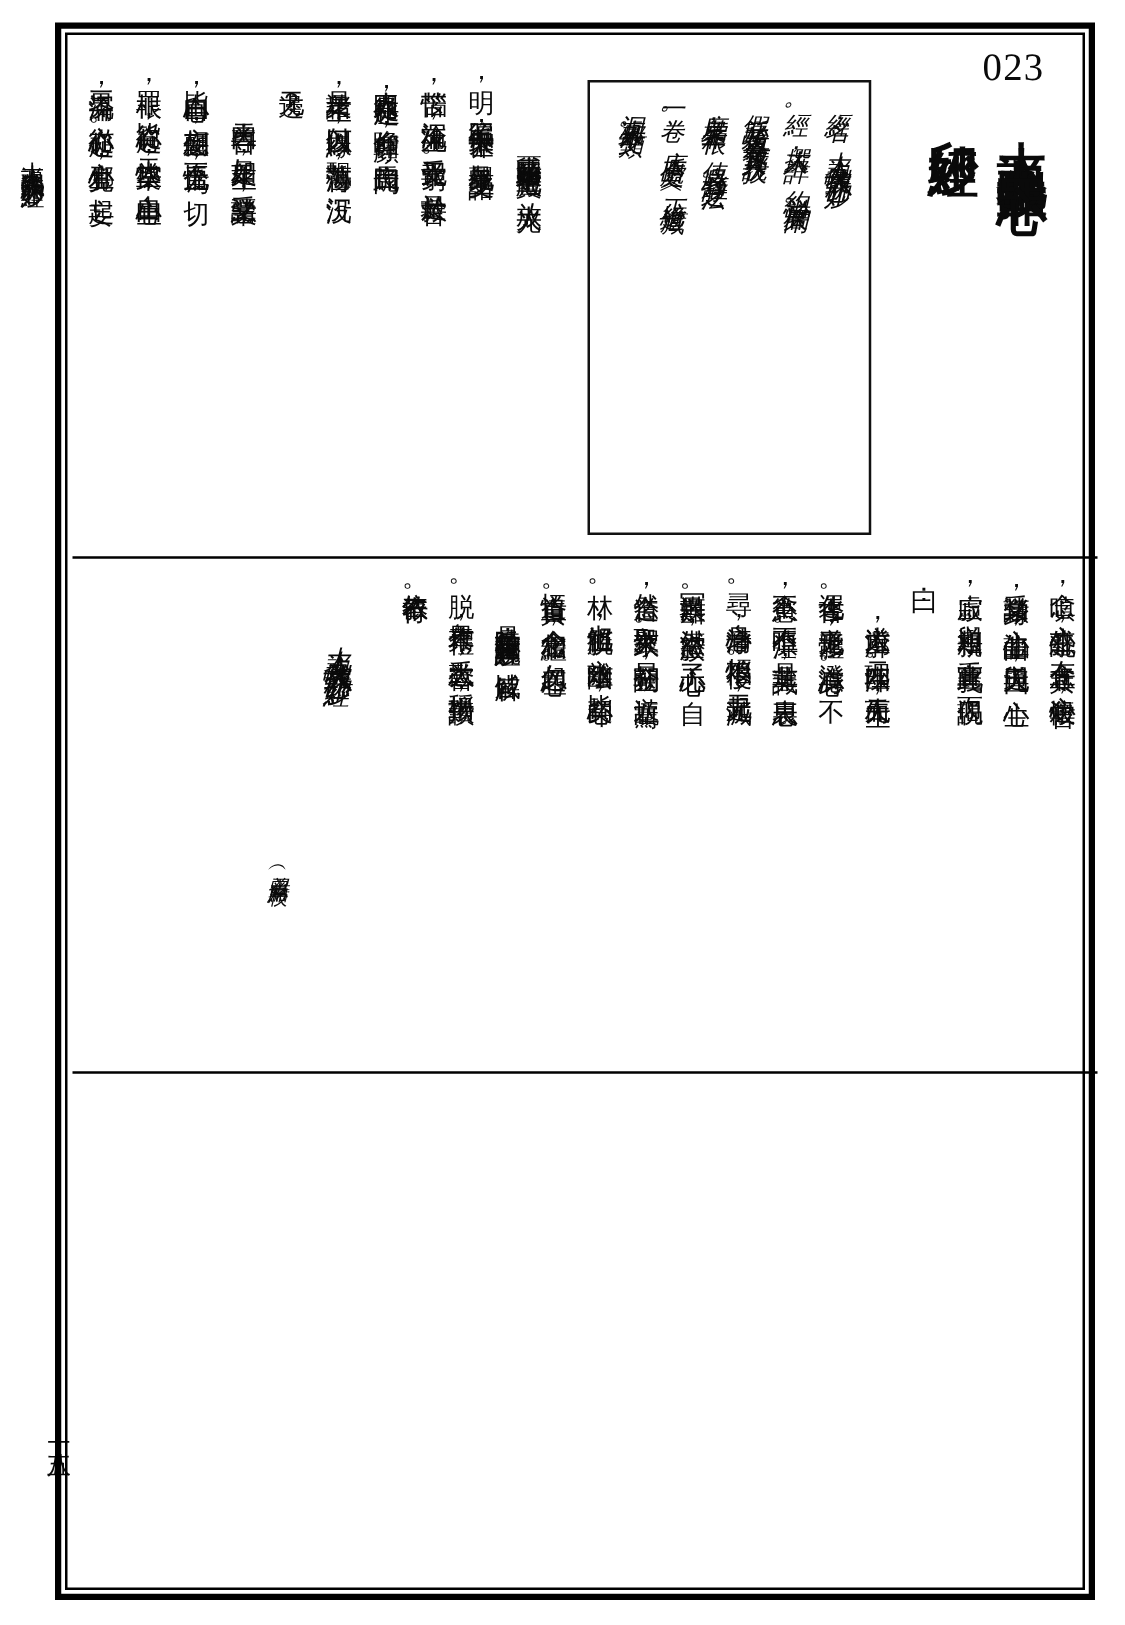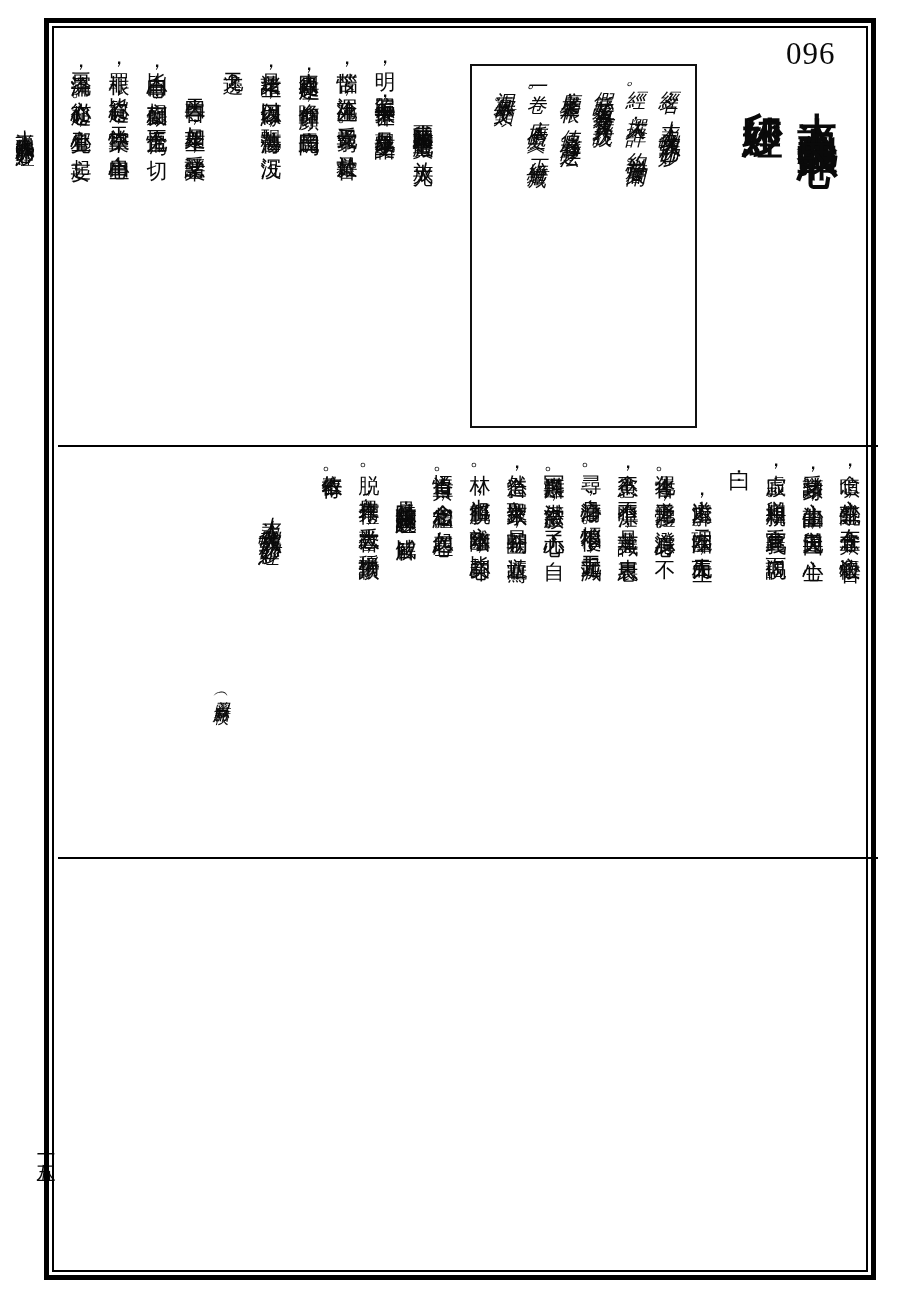--- a/index.html
+++ b/index.html
@@ -80,21 +80,21 @@
 
 <div>
 
   <div class="side-title v">太上説九幽拔罪心印妙經</div>
   <div class="page-number v">一八五</div>
 
   <div class="frame-outer">
     <div class="frame-inner"></div>
   </div>
 
-  <div class="issue-number">096</div>
+  <div class="issue-number">023</div>
   <div class="main-title-col c1 v">太上説九幽拔罪心</div>
   <div class="main-title-col c2 v">印妙經</div>
 
   <div class="colophon-box">
     <div class="colophon-text">
       <div class="col">經名：太上説九幽拔罪心印妙</div>
       <div class="col">經。撰人不詳，約出於唐宋間。</div>
       <div class="col">假託元始天尊為救苦真人説拔</div>
       <div class="col">度衆生罪根，使身心清静之法。</div>
       <div class="col">一卷。底本出處：《正統道藏》</div>

